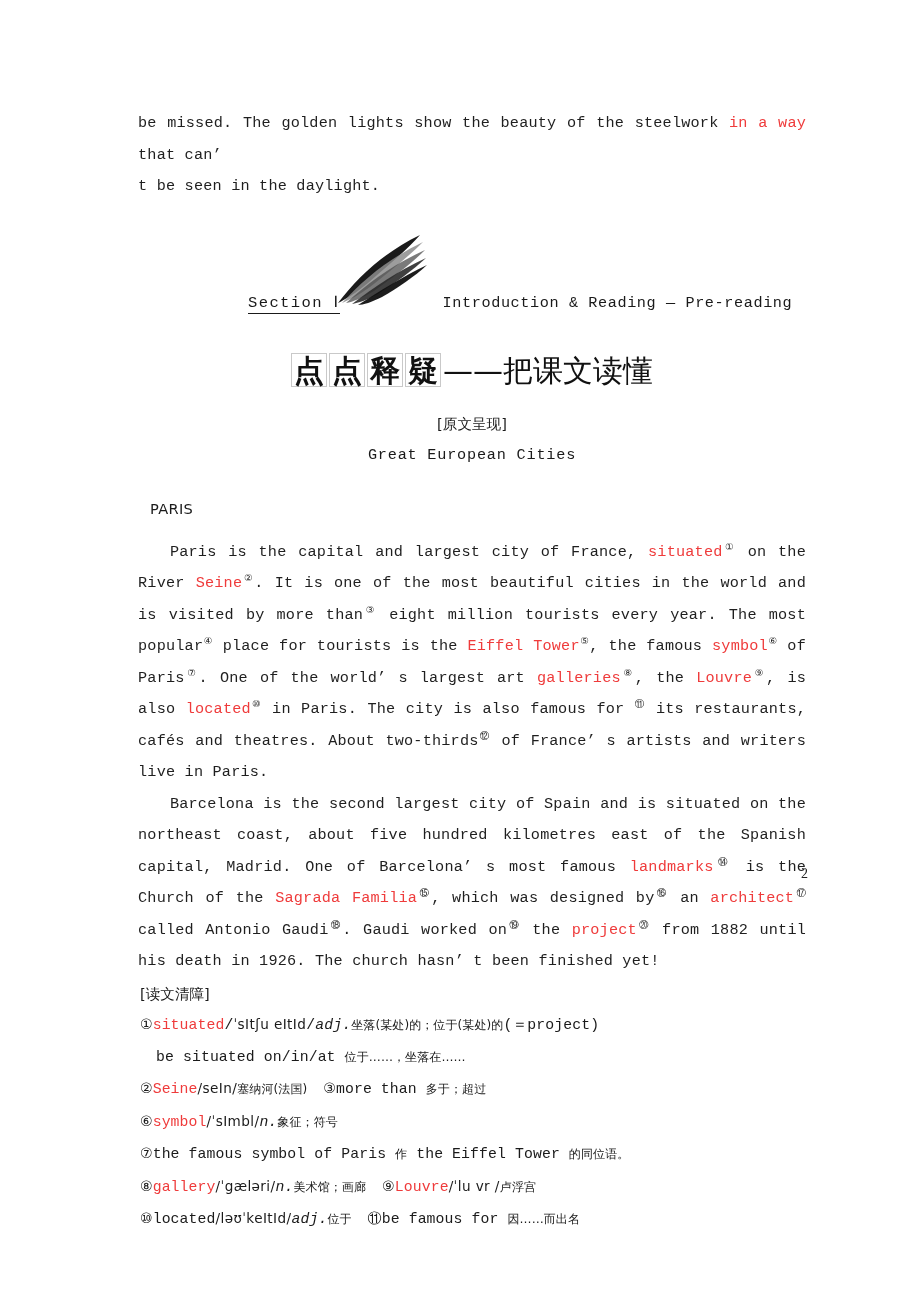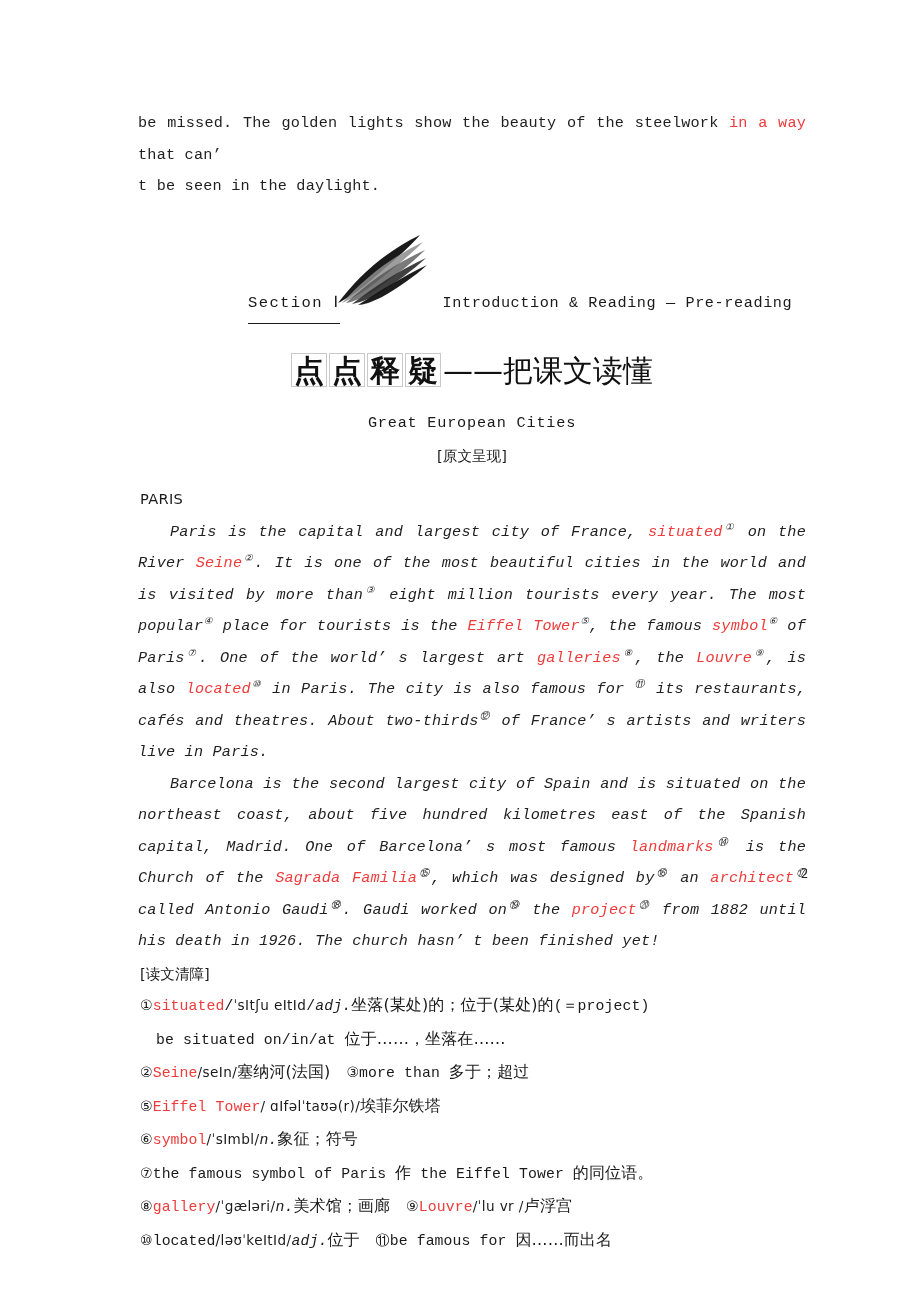--- a/index.html
+++ b/index.html
@@ -31,21 +31,21 @@
   
   .para {
     font-size: 15.2px;
     line-height: 31.5px;
     letter-spacing: 0.2px;
     text-align: justify;
     text-justify: inter-character;
     margin: 0;
     color: #1f1f1f;
   }
-  .para.indent { text-indent: 2.1em; font-style: italic; }
+  .para.indent { text-indent: 2.1em; }
   .red { color: #ef3b3b; }
   .sup {
     font-size: 9.6px;
     vertical-align: super;
     line-height: 0;
     letter-spacing: 0;
   }
 
   
   .section-header {
@@ -65,21 +65,21 @@
     left: 110px;
     top: 48px;
     width: 560px;
     display: flex;
     align-items: baseline;
   }
   .section-label {
     font-size: 15.5px;
     letter-spacing: 1.4px;
     border-bottom: 1.3px solid #1a1a1a;
-    padding-bottom: 11px;
+    padding-bottom: 1px;
     white-space: nowrap;
   }
   .section-sub {
     font-size: 15.2px;
     letter-spacing: 0.6px;
     margin-left: 103px;
     white-space: nowrap;
   }
 
   
@@ -126,21 +126,21 @@
     font-size: 14.6px;
     letter-spacing: 0px;
   }
   .spacer-sm { height: 18px; }
   .spacer-xs { height: 10px; }
 
   .sub-head {
     font-size: 14.6px;
     line-height: 31.5px;
     letter-spacing: 0.3px;
-    margin: 2px;
+    margin: 12px;
     font-family: "DejaVu Sans", "Liberation Sans", sans-serif;
   }
 
   
   .notes-title {
     font-family: "DejaVu Sans", "Liberation Sans", sans-serif;
     font-size: 14.6px;
     line-height: 31.5px;
     margin: 0;
     padding-left: 2px;
@@ -148,21 +148,21 @@
   .note {
     font-size: 14.8px;
     line-height: 31.5px;
     margin: 0;
     padding-left: 2px;
     white-space: nowrap;
     letter-spacing: 0.1px;
   }
   .note .cn {
     font-family: "DejaVu Sans", "Liberation Sans", sans-serif;
-    font-size: 16px;
+    font-size: 12px;
   }
   .note .ital { font-style: italic; }
   .note .circ {
     font-family: "DejaVu Sans", "Liberation Sans", sans-serif;
     font-size: 14px;
   }
   .note .ipa {
     font-family: "DejaVu Sans", "Liberation Sans", sans-serif;
     font-size: 13.6px;
     letter-spacing: 0.4px;
@@ -206,38 +206,37 @@
         <span class="section-sub">Introduction &amp; Reading — Pre-reading</span>
       </div>
     </div>
 
     <div class="cn-title">
       <span class="gridchar">点</span><span class="gridchar">点</span><span class="gridchar">释</span><span class="gridchar">疑</span><span class="tail">——把课文读懂</span>
     </div>
 
     <div class="spacer-sm"></div>
 
+    <div class="center-line cn">[原文呈现]</div>
     <div class="center-line">Great European Cities</div>
-    <div class="center-line cn">[原文呈现]</div>
 
     <div class="spacer-xs"></div>
 
     <p class="sub-head">PARIS</p>
 
     <p class="para indent"><span>Paris is the capital and largest city of France, </span><span class="red">situated</span><span class="sup">①</span><span> on the River </span><span class="red">Seine</span><span class="sup">②</span><span>. It is one of the most beautiful cities in the world and is visited by more than</span><span class="sup">③</span><span> eight million tourists every year. The most popular</span><span class="sup">④</span><span> place for tourists is the </span><span class="red">Eiffel Tower</span><span class="sup">⑤</span><span>, the famous </span><span class="red">symbol</span><span class="sup">⑥</span><span> of Paris</span><span class="sup">⑦</span><span>. One of the world’ s largest art </span><span class="red">galleries</span><span class="sup">⑧</span><span>, the </span><span class="red">Louvre</span><span class="sup">⑨</span><span>, is also </span><span class="red">located</span><span class="sup">⑩</span><span> in Paris. The city is also famous for </span><span class="sup">⑪</span><span> its restaurants, cafés and theatres. About two-thirds</span><span class="sup">⑫</span><span> of France’ s artists and writers live in Paris.</span></p>
 
 
     <p class="para indent"><span>Barcelona is the second largest city of Spain and is situated on the northeast coast, about five hundred kilometres east of the Spanish capital, Madrid. One of Barcelona’ s most famous </span><span class="red">landmarks</span><span class="sup">⑭</span><span> is the Church of the </span><span class="red">Sagrada Familia</span><span class="sup">⑮</span><span>, which was designed by</span><span class="sup">⑯</span><span> an </span><span class="red">architect</span><span class="sup">⑰</span><span> called Antonio Gaudi</span><span class="sup">⑱</span><span>. Gaudi worked on</span><span class="sup">⑲</span><span> the </span><span class="red">project</span><span class="sup">⑳</span><span> from 1882 until his death in 1926. The church hasn’ t been finished yet!</span></p>
 
     <p class="notes-title">[读文清障]</p>
     <div id="notes-list">
         <p class="note"><span class="circ">①</span><span class="red">situated</span><span>/</span><span class="ipa">ˈsItʃu  eItId</span><span>/</span><span class="ital">adj.</span><span class="cn">坐落(某处)的；位于(某处)的</span><span>(＝project)</span></p>
         <p class="note" style="padding-left: 18px;"><span>be situated on/in/at </span><span class="cn">位于……，坐落在……</span></p>
         <p class="note"><span class="circ">②</span><span class="red">Seine</span><span class="ipa">/seIn/</span><span class="cn">塞纳河(法国)</span><span class="gap">  </span><span class="circ">③</span><span>more than </span><span class="cn">多于；超过</span></p>
-        <p class="note"><span class="circ">⑤</span><span class="red">Eiffel Tower</span><span class="ipa">/  ɑIfəlˈtaʊə(r)/</span><span class="cn">埃菲尔铁塔</span></p>
         <p class="note"><span class="circ">⑥</span><span class="red">symbol</span><span class="ipa">/ˈsImbl/</span><span class="ital">n.</span><span class="cn">象征；符号</span></p>
         <p class="note"><span class="circ">⑦</span><span>the famous symbol of Paris </span><span class="cn">作</span><span> the Eiffel Tower </span><span class="cn">的同位语。</span></p>
         <p class="note"><span class="circ">⑧</span><span class="red">gallery</span><span class="ipa">/ˈgæləri/</span><span class="ital">n.</span><span class="cn">美术馆；画廊</span><span class="gap">  </span><span class="circ">⑨</span><span class="red">Louvre</span><span class="ipa">/ˈlu  vr /</span><span class="cn">卢浮宫</span></p>
         <p class="note"><span class="circ">⑩</span><span>located</span><span class="ipa">/ləʊˈkeItId/</span><span class="ital">adj.</span><span class="cn">位于</span><span class="gap">  </span><span class="circ">⑪</span><span>be famous for </span><span class="cn">因……而出名</span></p>
       </div>
 
   </div>
 
   <div class="page-number">2</div>
 </div>

